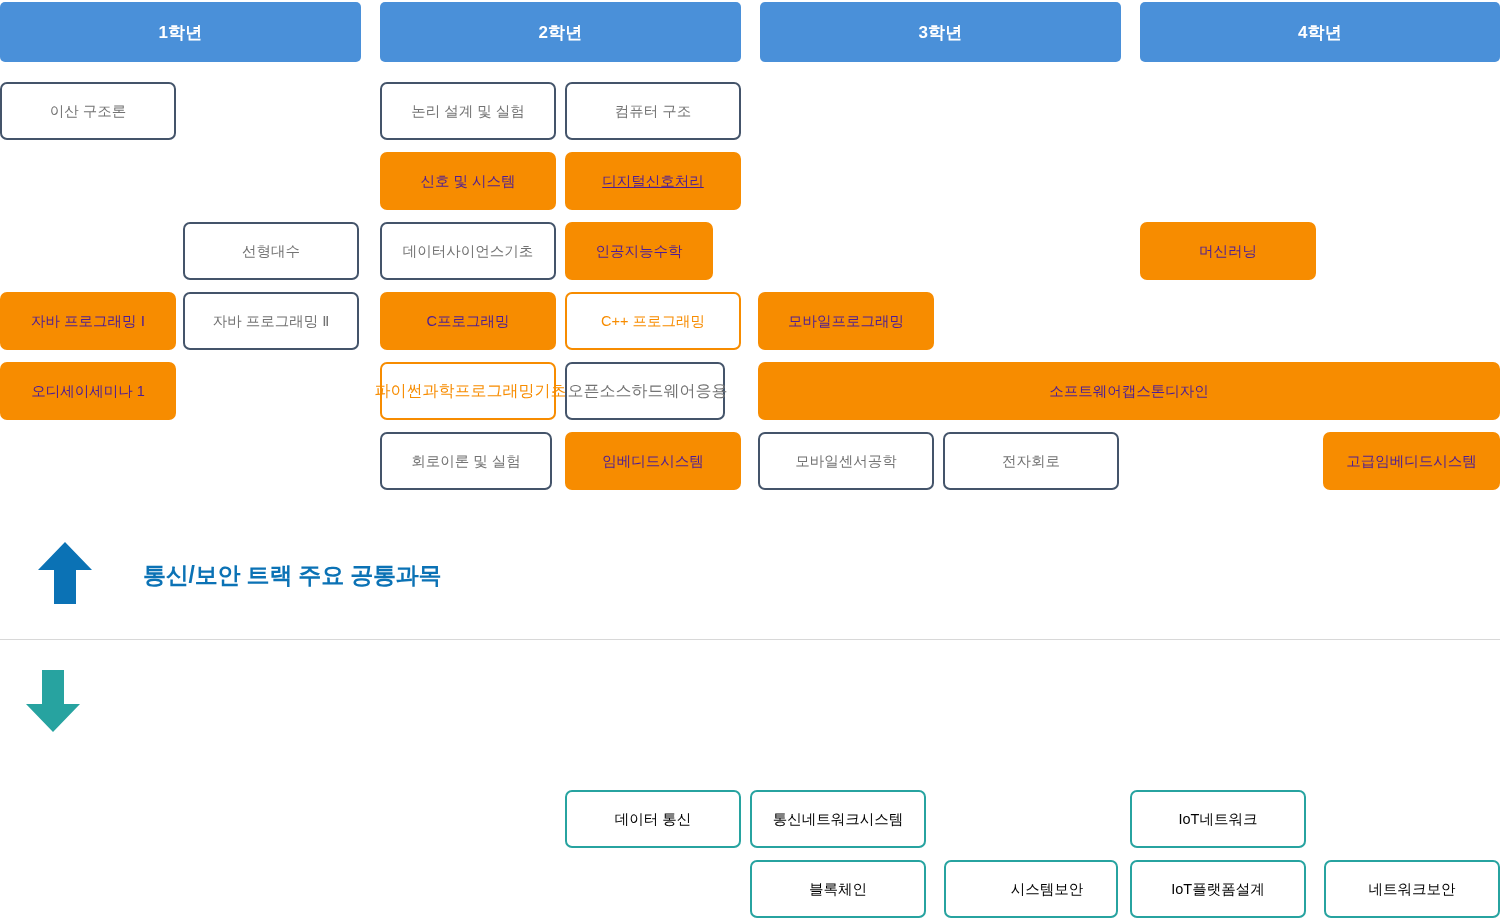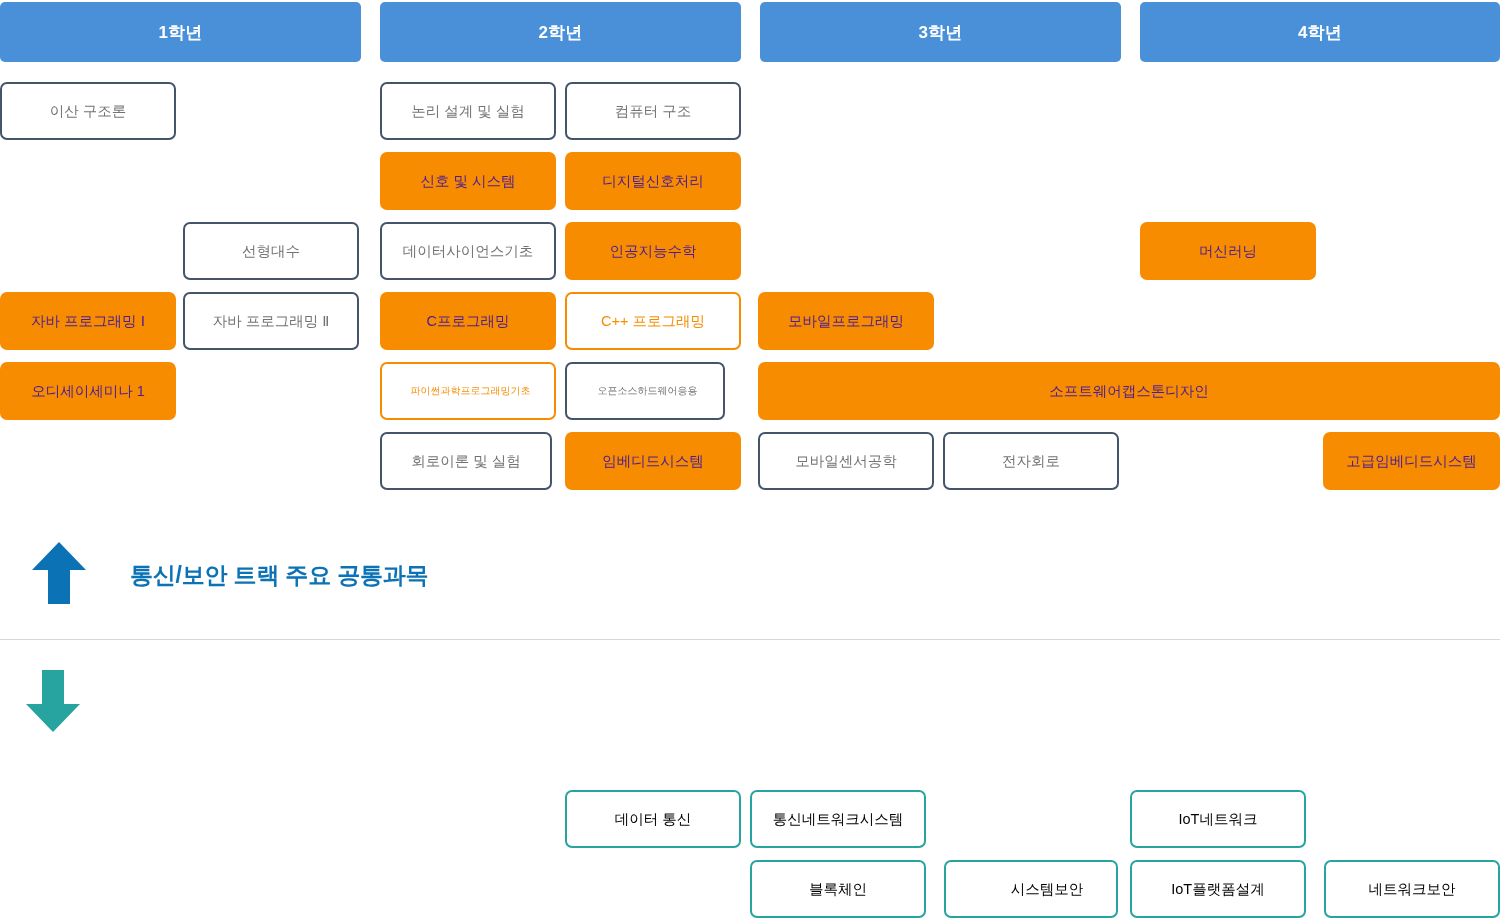--- a/index.html
+++ b/index.html
@@ -53,21 +53,21 @@
     background:#ffffff;
     border:2.2px solid #f78c00;
     color:#f78c00;
   }
   
   .course.outline-teal{
     background:#ffffff;
     border:2.2px solid #27a3a0;
     color:#000000;
   }
-  .course.tight{font-size:10px;padding-left:11px;}
+  .course.tight{font-size:16px;padding-left:11px;}
 
   
   .legend-row{position:absolute;display:flex;align-items:center;}
   .legend-label{
     font-size:23px;font-weight:700;letter-spacing:-.2px;
     white-space:nowrap;
   }
   .arrow-ico{display:block;}
 
   .divider{
@@ -85,43 +85,43 @@
       <div class="year-header" style="left: 380px; width: 361px;">2학년</div>
       <div class="year-header" style="left: 760px; width: 361px;">3학년</div>
       <div class="year-header" style="left: 1140px; width: 360px;">4학년</div>
     </div>
 
   <div id="common-track">
       <div class="course outline-slate" style="left: 0px; top: 82px; width: 176px;">이산 구조론</div>
       <div class="course outline-slate" style="left: 380px; top: 82px; width: 176px;">논리 설계 및 실험</div>
       <div class="course outline-slate" style="left: 565px; top: 82px; width: 176px;">컴퓨터 구조</div>
       <div class="course fill-orange" style="left: 380px; top: 152px; width: 176px;">신호 및 시스템</div>
-      <div class="course fill-orange" style="left: 565px; top: 152px; width: 176px;">디지털신호처리</div>
+      <div class="course fill-orange" style="left: 565px; top: 152px; width: 176px; text-decoration: underline;">디지털신호처리</div>
       <div class="course outline-slate" style="left: 183px; top: 222px; width: 176px;">선형대수</div>
       <div class="course outline-slate" style="left: 380px; top: 222px; width: 176px;">데이터사이언스기초</div>
-      <div class="course fill-orange" style="left: 565px; top: 222px; width: 176px;">인공지능수학</div>
+      <div class="course fill-orange" style="left: 565px; top: 222px; width: 148px;">인공지능수학</div>
       <div class="course fill-orange" style="left: 1140px; top: 222px; width: 176px;">머신러닝</div>
       <div class="course fill-orange" style="left: 0px; top: 292px; width: 176px;">자바 프로그래밍 Ⅰ</div>
       <div class="course outline-slate" style="left: 183px; top: 292px; width: 176px;">자바 프로그래밍 Ⅱ</div>
       <div class="course fill-orange" style="left: 380px; top: 292px; width: 176px;">C프로그래밍</div>
       <div class="course outline-orange" style="left: 565px; top: 292px; width: 176px;">C++ 프로그래밍</div>
       <div class="course fill-orange" style="left: 758px; top: 292px; width: 176px;">모바일프로그래밍</div>
       <div class="course fill-orange" style="left: 0px; top: 362px; width: 176px;">오디세이세미나 1</div>
       <div class="course outline-orange tight" style="left: 380px; top: 362px; width: 176px;">파이썬과학프로그래밍기초</div>
       <div class="course outline-slate tight" style="left: 565px; top: 362px; width: 160px;">오픈소스하드웨어응용</div>
       <div class="course fill-orange" style="left: 758px; top: 362px; width: 742px;">소프트웨어캡스톤디자인</div>
       <div class="course outline-slate" style="left: 380px; top: 432px; width: 172px;">회로이론 및 실험</div>
       <div class="course fill-orange" style="left: 565px; top: 432px; width: 176px;">임베디드시스템</div>
       <div class="course outline-slate" style="left: 758px; top: 432px; width: 176px;">모바일센서공학</div>
       <div class="course outline-slate" style="left: 943px; top: 432px; width: 176px;">전자회로</div>
       <div class="course fill-orange" style="left: 1323px; top: 432px; width: 177px;">고급임베디드시스템</div>
     </div>
 
   <div id="legend-layer">
-      <div class="legend-row" style="left: 30px; top: 540px;">
+      <div class="legend-row" style="left: 36px; top: 540px; gap: 7px;">
         <span class="arrow-ico"><svg width="58" height="66" viewBox="0 0 58 66">
             <path d="M29 2 L56 30 L40 30 L40 64 L18 64 L18 30 L2 30 Z" fill="#0b72b5"></path>
           </svg></span>
         <span class="legend-label" style="color: rgb(11, 114, 181); margin-left: 42px;">통신/보안 트랙 주요 공통과목</span>
       </div>
       <div class="legend-row" style="left: 24px; top: 668px;">
         <span class="arrow-ico"><svg width="58" height="66" viewBox="0 0 58 66">
             <path d="M29 64 L56 36 L40 36 L40 2 L18 2 L18 36 L2 36 Z" fill="#27a3a0"></path>
           </svg></span>
       </div>

